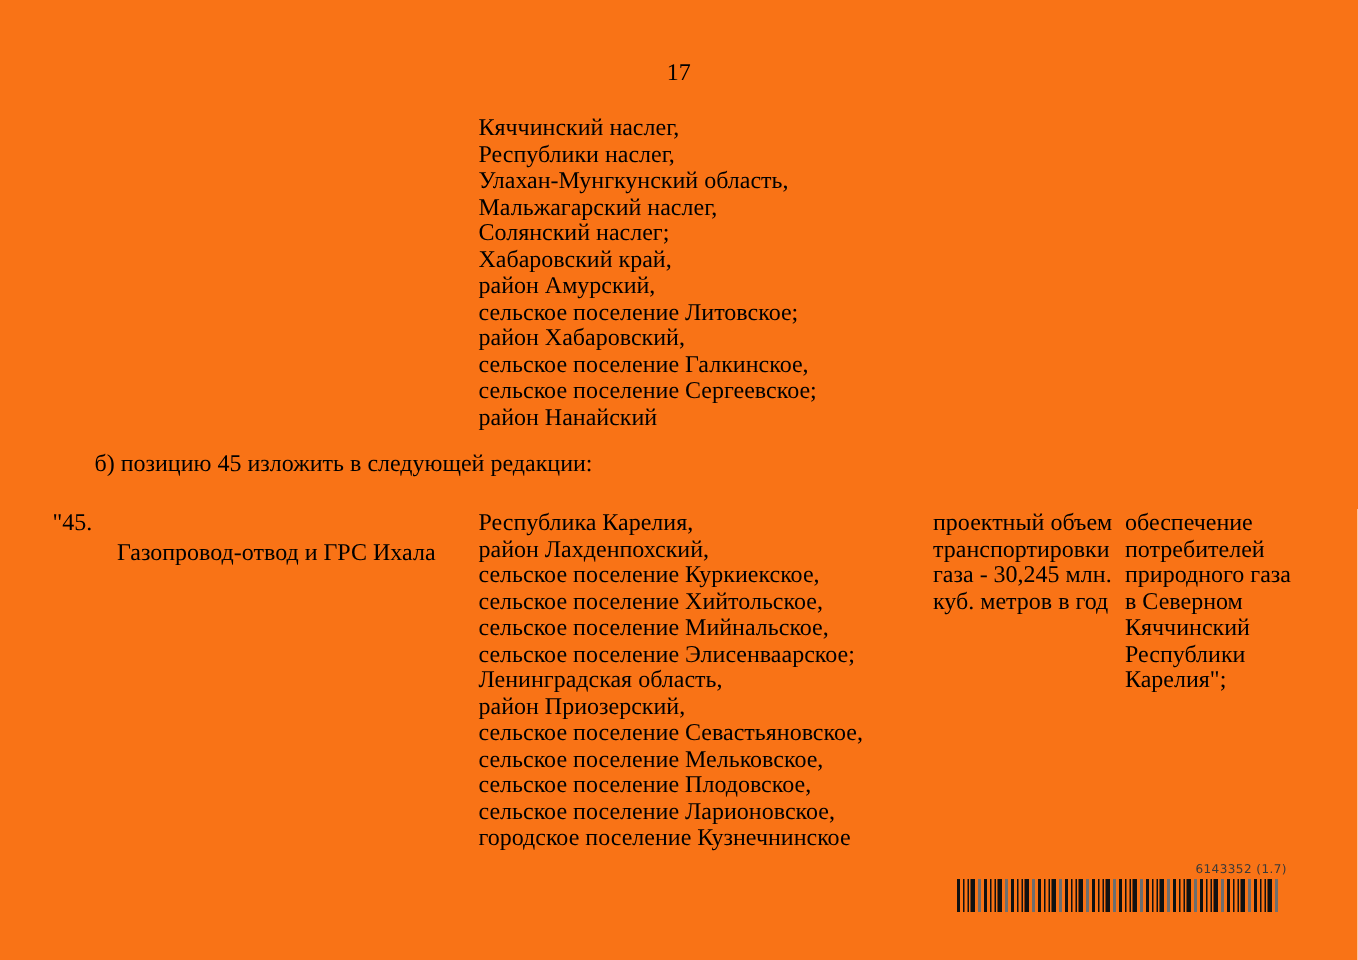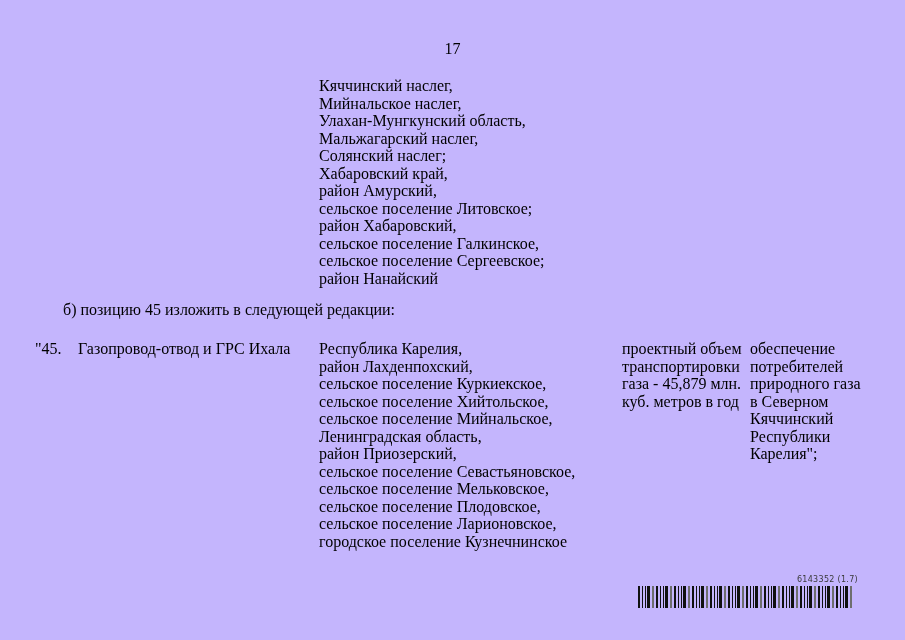--- a/index.html
+++ b/index.html
@@ -4,21 +4,21 @@
 <style>
   html, body {
     margin: 0;
     padding: 0;
     background: #ffffff;
   }
   .page {
     position: relative;
     width: 905px;
     height: 640px;
-    background: #c4b5fd;
+    background: #f97316;
     font-family: "Liberation Serif", serif;
     font-size: 16px;
     line-height: 17.5px;
     color: #000000;
     overflow: hidden;
   }
   .page-number {
     position: absolute;
     top: 40px;
     left: 0;
@@ -38,21 +38,21 @@
   }
   .row45-number {
     position: absolute;
     left: 35px;
     top: 340px;
     white-space: nowrap;
   }
   .row45-name {
     position: absolute;
     left: 78px;
-    top: 340px;
+    top: 360px;
     white-space: nowrap;
   }
   .row45-territories {
     position: absolute;
     left: 319px;
     top: 340px;
   }
   .row45-capacity {
     position: absolute;
     left: 622px;
@@ -96,21 +96,21 @@
 </style>
 </head>
 <body>
 
 <div class="page">
 
   <div class="page-number">17</div>
 
   <div class="locations-list">
       <div>Кяччинский наслег,</div>
-      <div>Мийнальское наслег,</div>
+      <div>Республики наслег,</div>
       <div>Улахан-Мунгкунский область,</div>
       <div>Мальжагарский наслег,</div>
       <div>Солянский наслег;</div>
       <div>Хабаровский край,</div>
       <div>район Амурский,</div>
       <div>сельское поселение Литовское;</div>
       <div>район Хабаровский,</div>
       <div>сельское поселение Галкинское,</div>
       <div>сельское поселение Сергеевское;</div>
       <div>район Нанайский</div>
@@ -121,33 +121,34 @@
   <div class="row45-number">"45.</div>
 
   <div class="row45-name">Газопровод-отвод и ГРС Ихала</div>
 
   <div class="row45-territories">
       <div>Республика Карелия,</div>
       <div>район Лахденпохский,</div>
       <div>сельское поселение Куркиекское,</div>
       <div>сельское поселение Хийтольское,</div>
       <div>сельское поселение Мийнальское,</div>
+      <div>сельское поселение Элисенваарское;</div>
       <div>Ленинградская область,</div>
       <div>район Приозерский,</div>
       <div>сельское поселение Севастьяновское,</div>
       <div>сельское поселение Мельковское,</div>
       <div>сельское поселение Плодовское,</div>
       <div>сельское поселение Ларионовское,</div>
       <div>городское поселение Кузнечнинское</div>
     </div>
 
   <div class="row45-capacity">
       <div>проектный объем</div>
       <div>транспортировки</div>
-      <div>газа - 45,879 млн.</div>
+      <div>газа - 30,245 млн.</div>
       <div>куб. метров в год</div>
     </div>
 
   <div class="row45-purpose">
       <div>обеспечение</div>
       <div>потребителей</div>
       <div>природного газа</div>
       <div>в Северном</div>
       <div>Кяччинский</div>
       <div>Республики</div>

